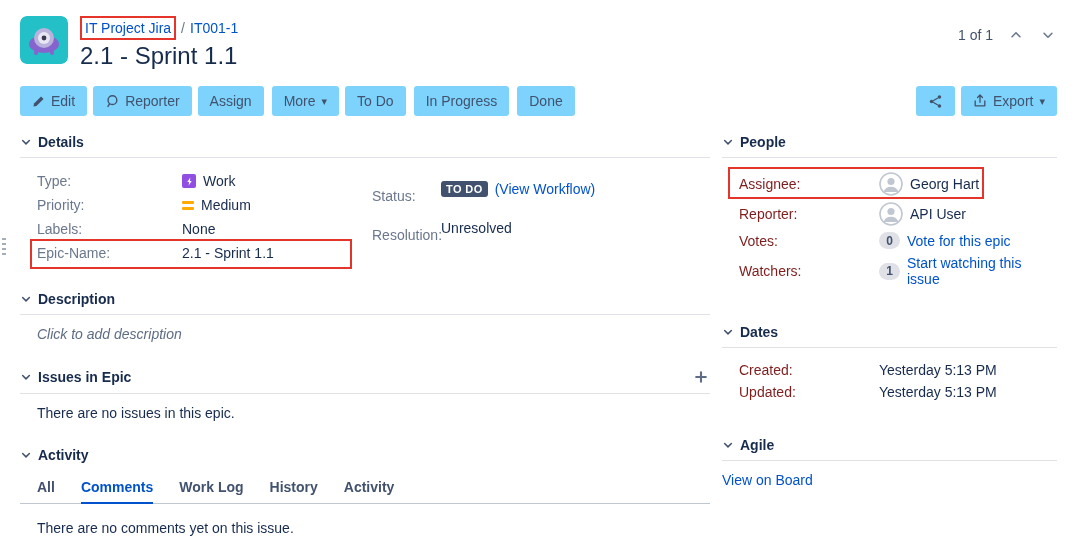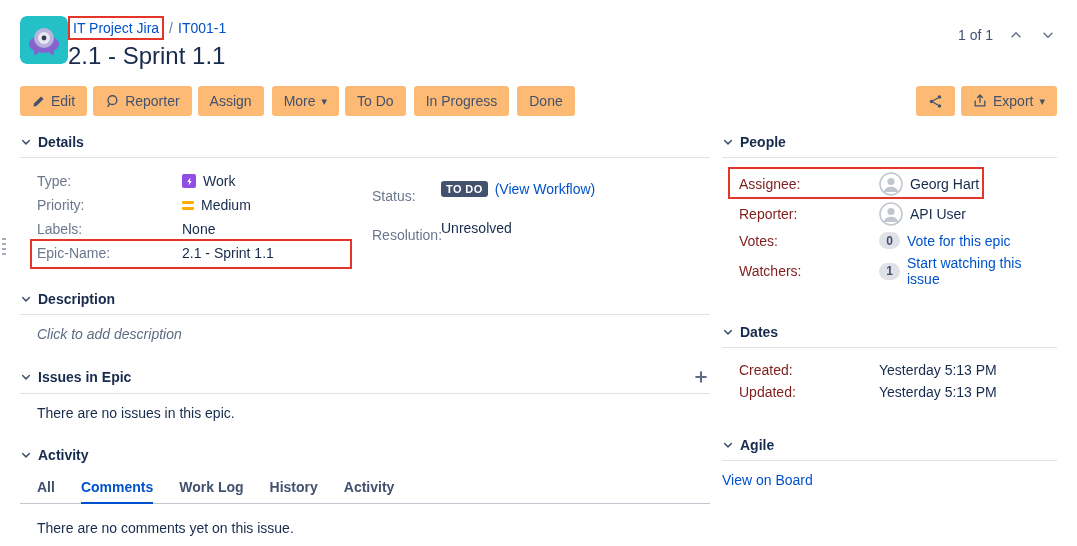--- a/index.html
+++ b/index.html
@@ -10,40 +10,40 @@
     color: #172B4D;
     width: 1077px;
     height: 546px;
     overflow: hidden;
     position: relative;
   }
   .page { padding: 16px 20px 0 20px; position: relative; }
 
   
   .header { display: flex; justify-content: space-between; align-items: flex-start; }
-  .header-left { display: flex; }
+  .header-left { display: flex; gap: 12px; }
   .project-avatar { width: 48px; height: 48px; border-radius: 6px; overflow: hidden; cursor: pointer; flex: 0 0 auto; }
   .breadcrumb { font-size: 14px; line-height: 20px; display: flex; align-items: center; }
   .bc-link { color: #0052CC; text-decoration: none; cursor: pointer; }
   .bc-sep { color: #6B778C; margin: 0 5px; }
   .issue-title { font-size: 24px; font-weight: 500; color: #172B4D; margin-top: 2px; line-height: 28px; }
   .header-right { display: flex; align-items: center; gap: 14px; padding-top: 10px; color:#42526E; }
   .pager-text { color: #42526E; }
   .pager-btn { background: none; border: none; cursor: pointer; padding: 2px; line-height: 0; }
 
   
   .red-wrap { display: inline-block; border: 2px solid #E5352B; padding: 0 3px; }
   .red-box { position: absolute; border: 2px solid #E5352B; pointer-events: none; z-index: 5; }
 
   
   .toolbar { display: flex; justify-content: space-between; margin-top: 16px; }
   .toolbar-left, .toolbar-right { display: flex; gap: 6px; }
   .btn-group { display: flex; gap: 8px; }
   .btn {
-    background: #fdba74; border: none; border-radius: 3px;
+    background: #7dd3fc; border: none; border-radius: 3px;
     color: #42526E; font-family: inherit; font-size: 14px;
     height: 30px; padding: 0 12px; cursor: pointer;
     display: inline-flex; align-items: center; gap: 6px; white-space: nowrap; justify-content: flex-end;
   }
   .chev { font-size: 11px; color: #42526E; }
 
   
   .main { display: flex; margin-top: 18px; }
   .col-left { width: 690px; flex: 0 0 auto; }
   .col-right { flex: 1; margin-left: 12px; }

